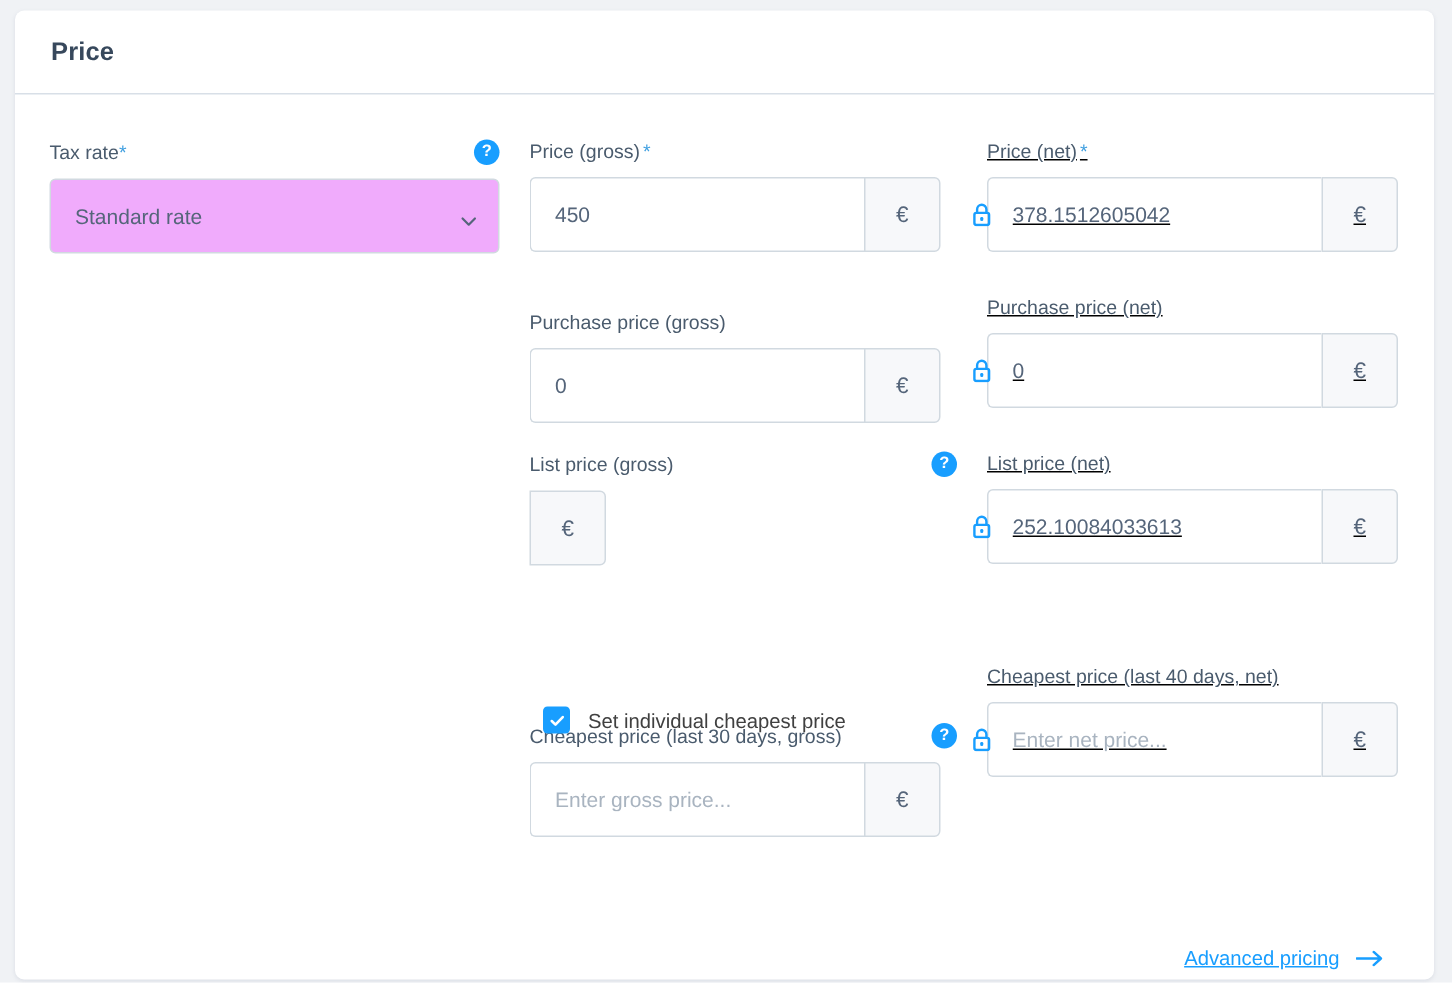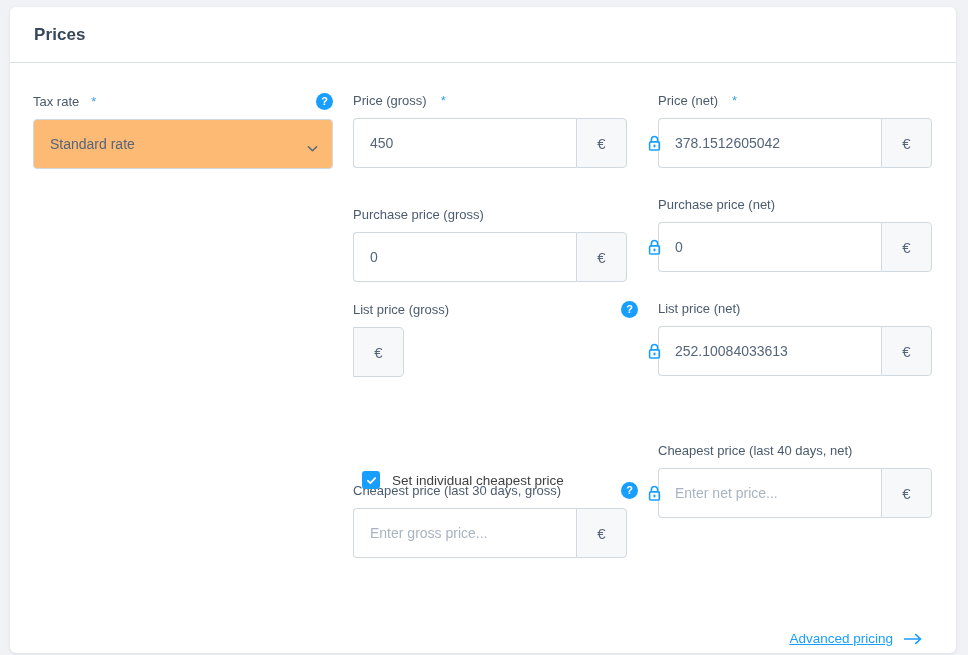--- a/index.html
+++ b/index.html
@@ -44,31 +44,30 @@
   }
 
   .card-body {
     position: relative;
     padding: 0;
   }
 
   
   .col-tax  { position: absolute; left: 23px;  top: 30px;  width: 300px; }
   .col-gross{ position: absolute; left: 343px; width: 285px; }
-  .col-net  { position: absolute; left: 648px; width: 285px; }
+  .col-net  { position: absolute; left: 648px; width: 285px; text-decoration: underline; }
 
   .field-label {
     font-size: 13px;
     color: #4a5b6d;
     line-height: 16px;
     margin-bottom: 9px;
     display: flex;
     align-items: center;
     white-space: nowrap;
-    gap: 12px;
   }
   .field-label .req {
     color: #3f9fe0;
     margin-left: 2px;
   }
   .field-label .req.tight { margin-left: 0; }
   .label-spacer { flex: 1 1 auto; }
 
   
   .help-icon {
@@ -86,21 +85,21 @@
     cursor: pointer;
     font-family: "Liberation Sans", sans-serif;
   }
 
   
   .select-box {
     position: relative;
     height: 50px;
     border: 1px solid #d1d9e0;
     border-radius: 4px;
-    background: #fdba74;
+    background: #f0abfc;
     display: flex;
     align-items: center;
     padding: 0 16px;
     box-sizing: border-box;
     cursor: pointer;
   }
   .select-value {
     font-size: 14px;
     color: #55657a;
   }
@@ -210,21 +209,21 @@
     display: inline-flex;
     align-items: center;
   }
 </style>
 </head>
 <body>
 
 <div class="card">
 
   <div class="card-header">
-    <div class="card-title">Prices</div>
+    <div class="card-title">Price</div>
   </div>
 
   <div class="card-body">
 
     <div class="col-tax">
       <div class="field-label">
         <span>Tax rate</span>
           <span class="req tight">*</span>
         <span class="label-spacer"></span>
         <span class="help-icon">?</span>

